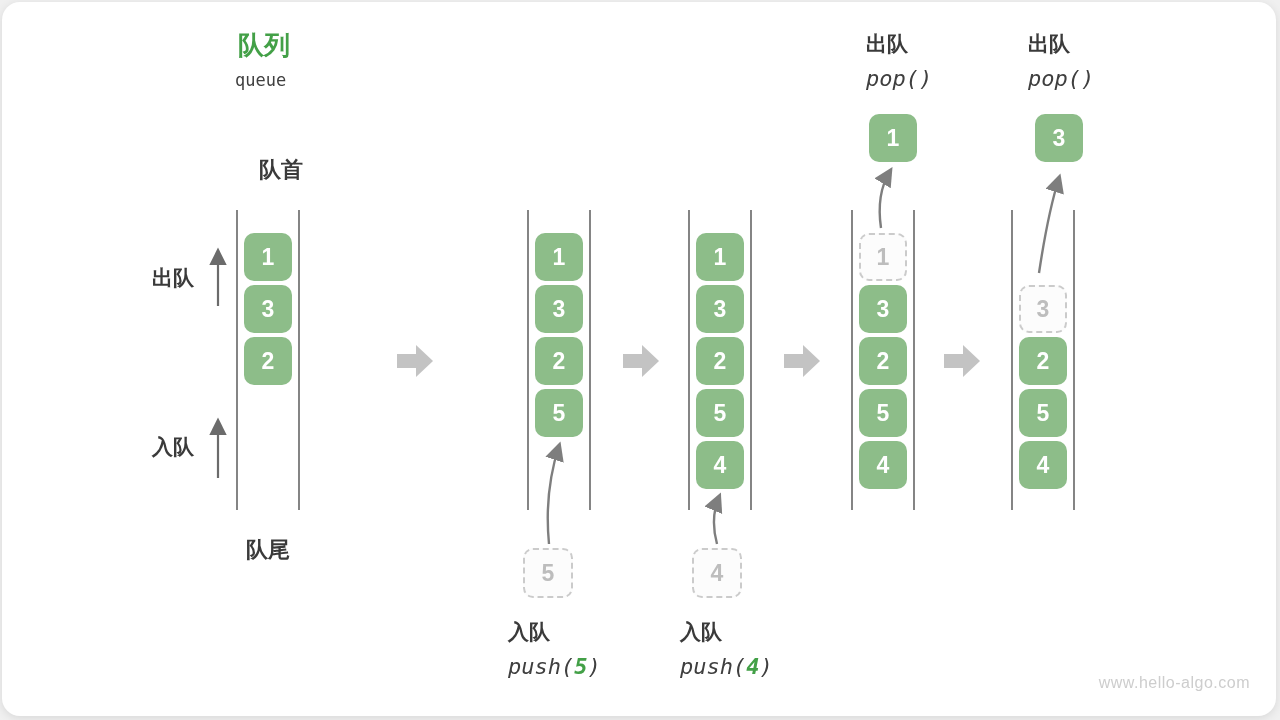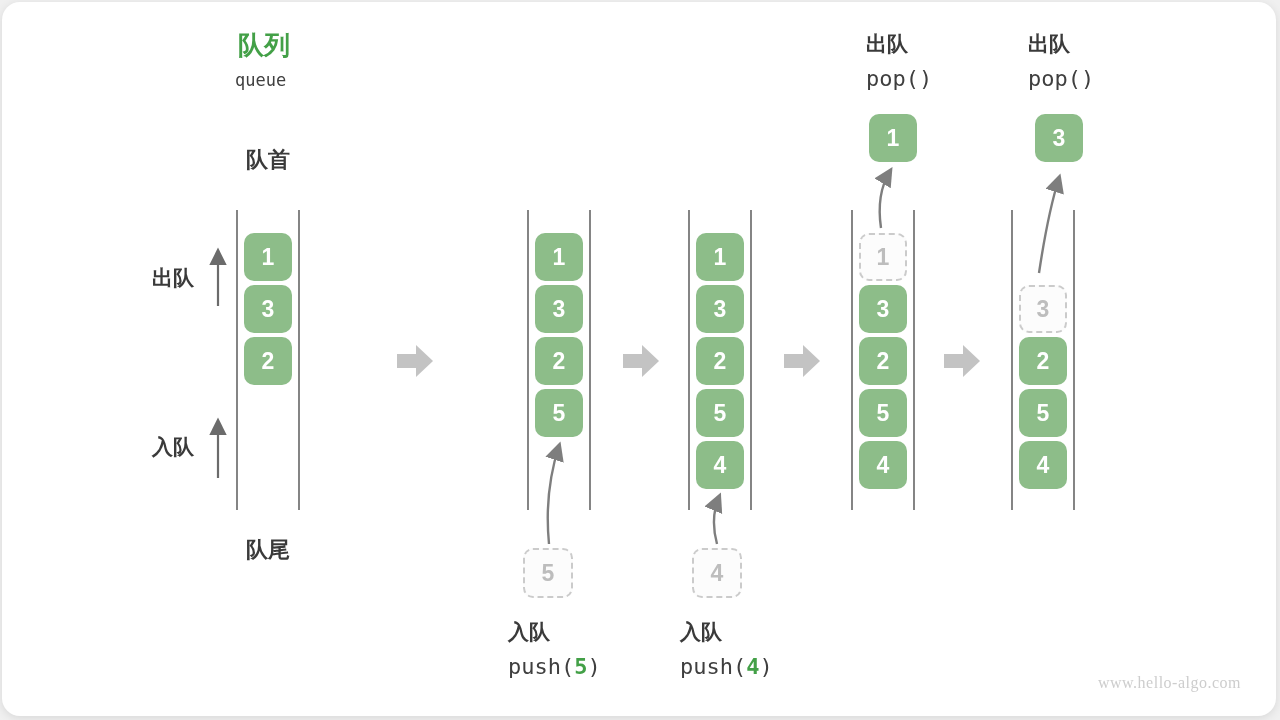--- a/index.html
+++ b/index.html
@@ -33,38 +33,38 @@
   }
   .title-sub{
     position:absolute;left:235px;top:70px;
     font-family:"DejaVu Sans Mono", monospace;
     font-size:17px;color:#3f3f3f;
   }
   .label-front,.label-rear{
     position:absolute;left:268px;transform:translateX(-50%);
     font-size:22px;white-space:nowrap;
   }
-  .label-front{top:145px;}
+  .label-front{top:155px;margin-left:13px;}
   .label-rear{top:535px;}
   .label-dequeue{position:absolute;left:152px;top:264px;font-size:21px;white-space:nowrap;}
   .label-enqueue{position:absolute;left:152px;top:433px;font-size:21px;white-space:nowrap;}
   .op-label{position:absolute;white-space:nowrap;}
   .op-label .zh-line{font-size:21px;font-weight:700;color:#3a3a3a;}
   .op-label .code-line{
     margin-top:8px;font-family:"DejaVu Sans Mono", monospace;
-    font-size:22px;color:#3f3f3f;font-weight:500;
+    font-size:22px;color:#3f3f3f;font-weight:500;font-style:italic;
   }
   .code-line .accent{color:#43A047;font-weight:700;}
   .op-push5{left:508px;top:618px;}
   .op-push4{left:680px;top:618px;}
   .op-pop1{left:866px;top:30px;}
   .op-pop3{left:1028px;top:30px;}
   .watermark{
-    position:absolute;right:39px;top:674px;
-    font-family:Liberation Serif, serif;
+    position:absolute;right:30px;top:674px;
+    font-family:Liberation Sans, sans-serif;
     font-size:16px;color:#cdcdcd;letter-spacing:0.5px;
   }
 </style>
 </head>
 <body>
 
 <div id="card"></div>
 
 <svg id="diagram-svg">
     <defs>

